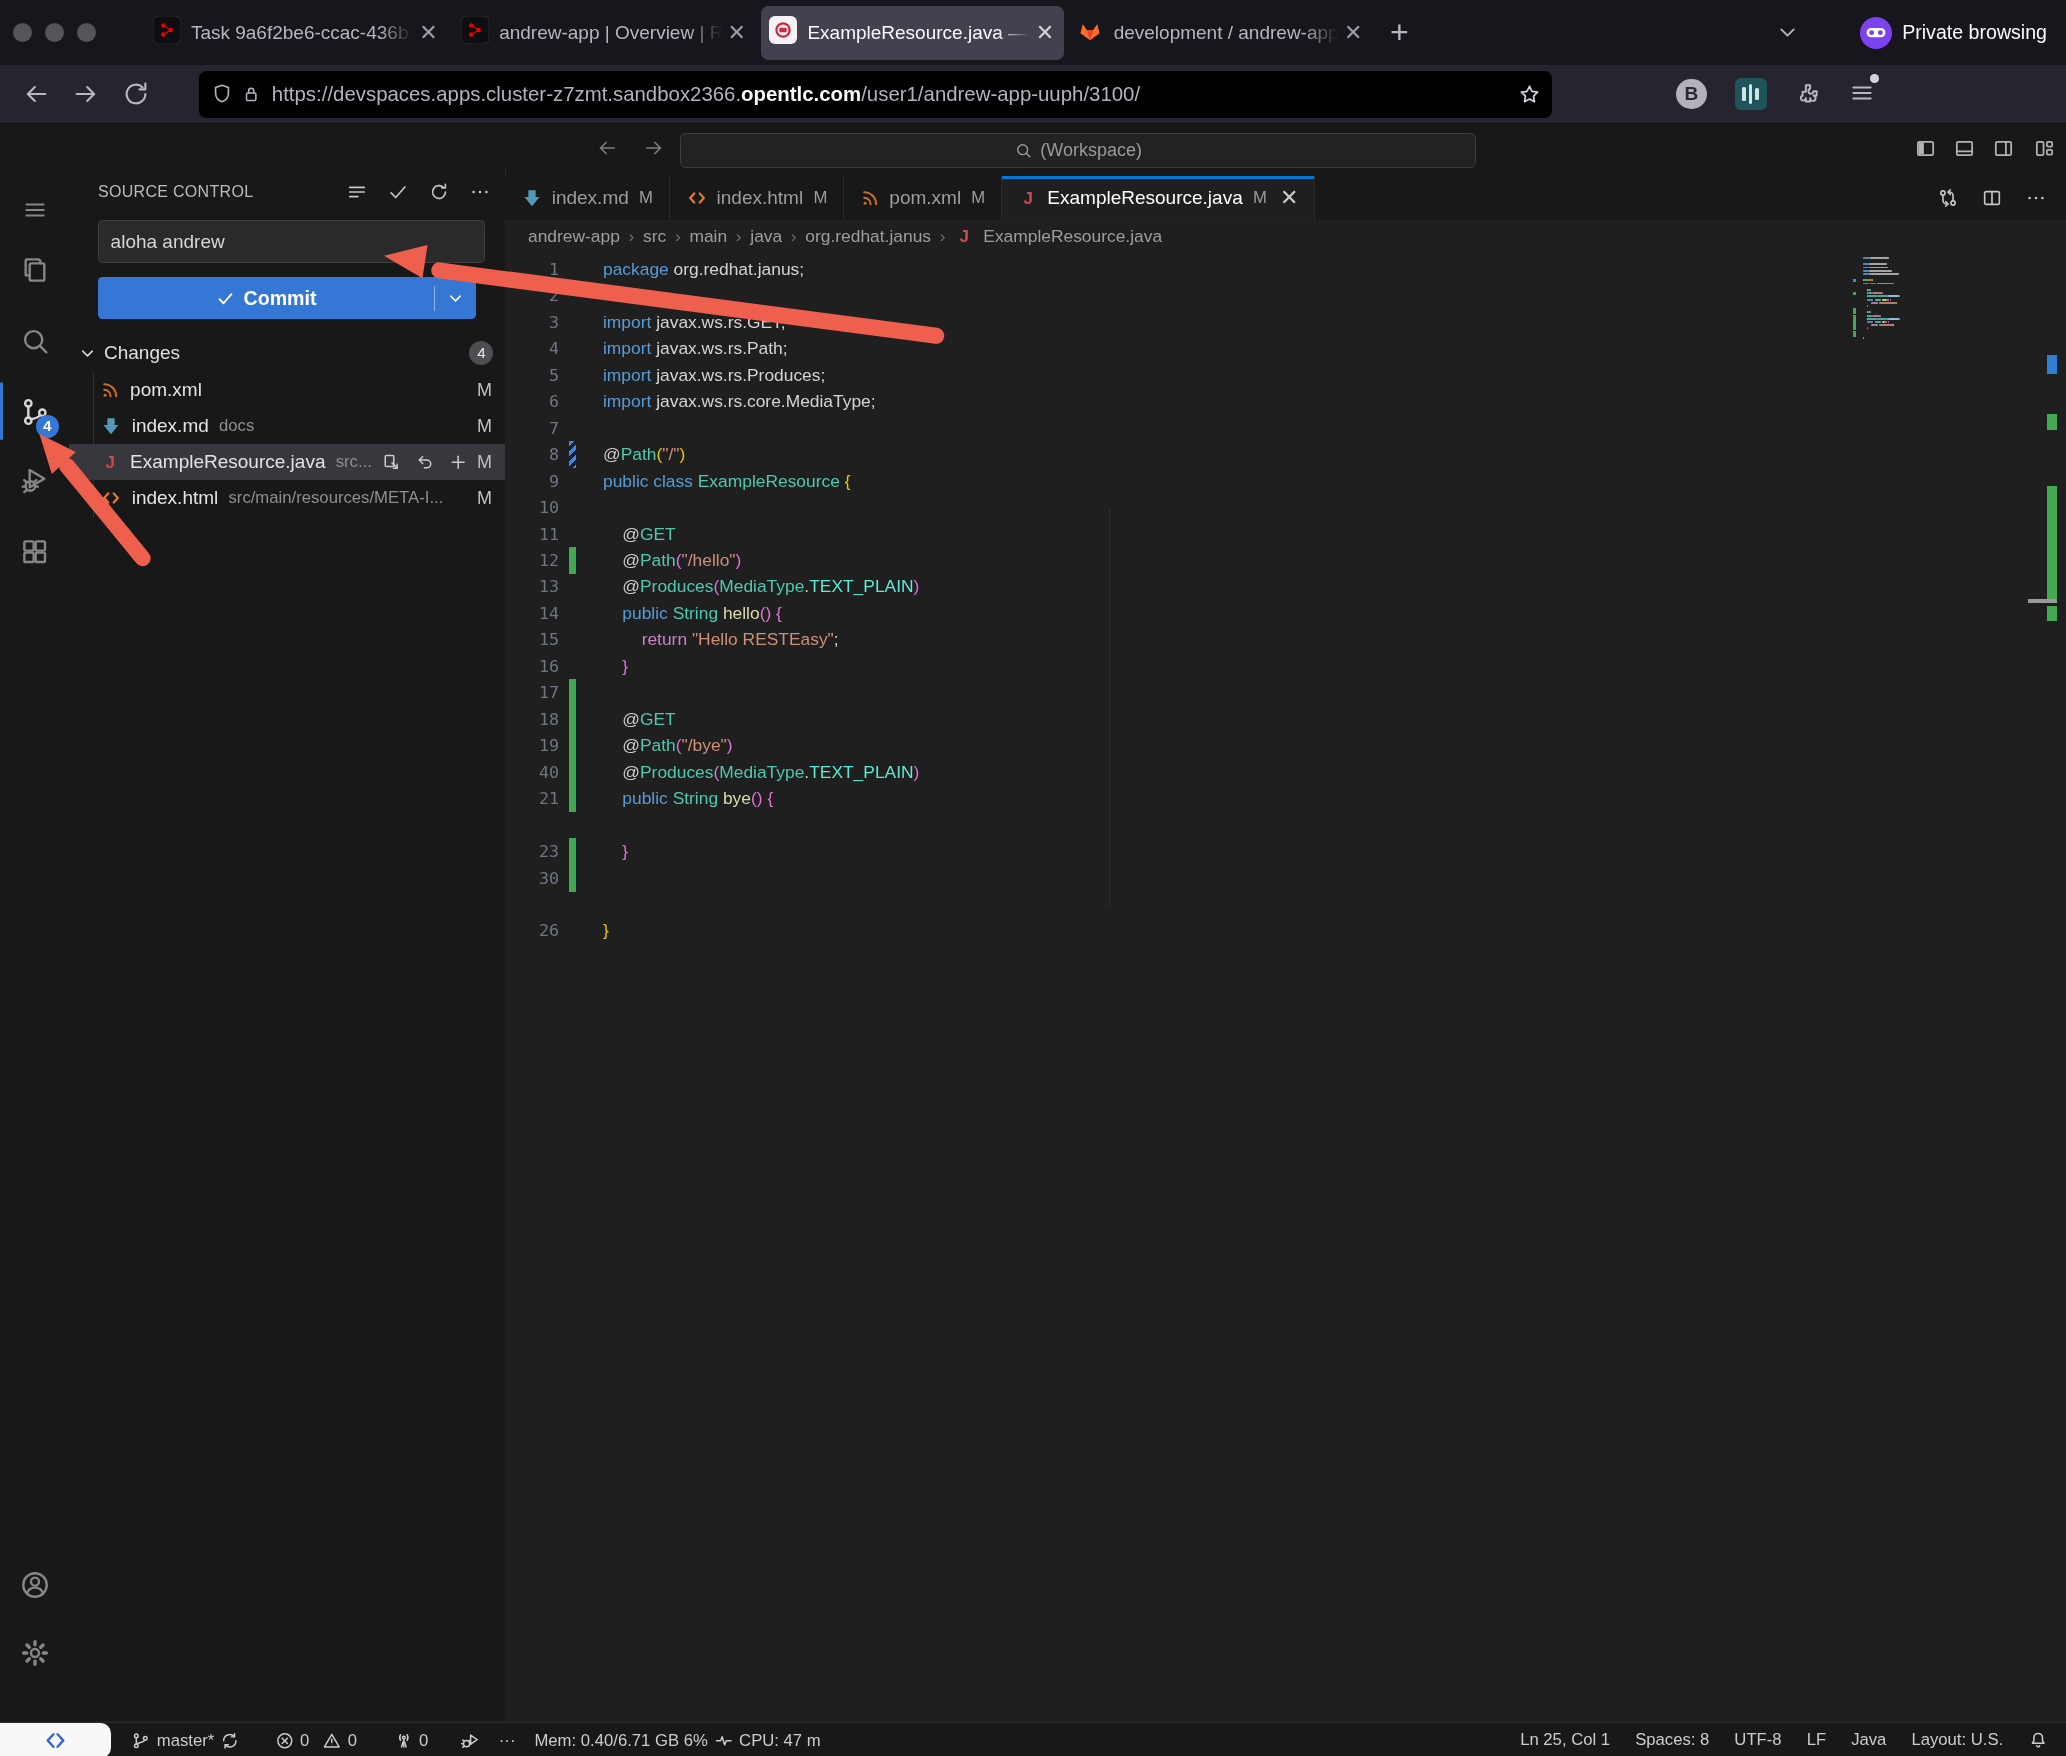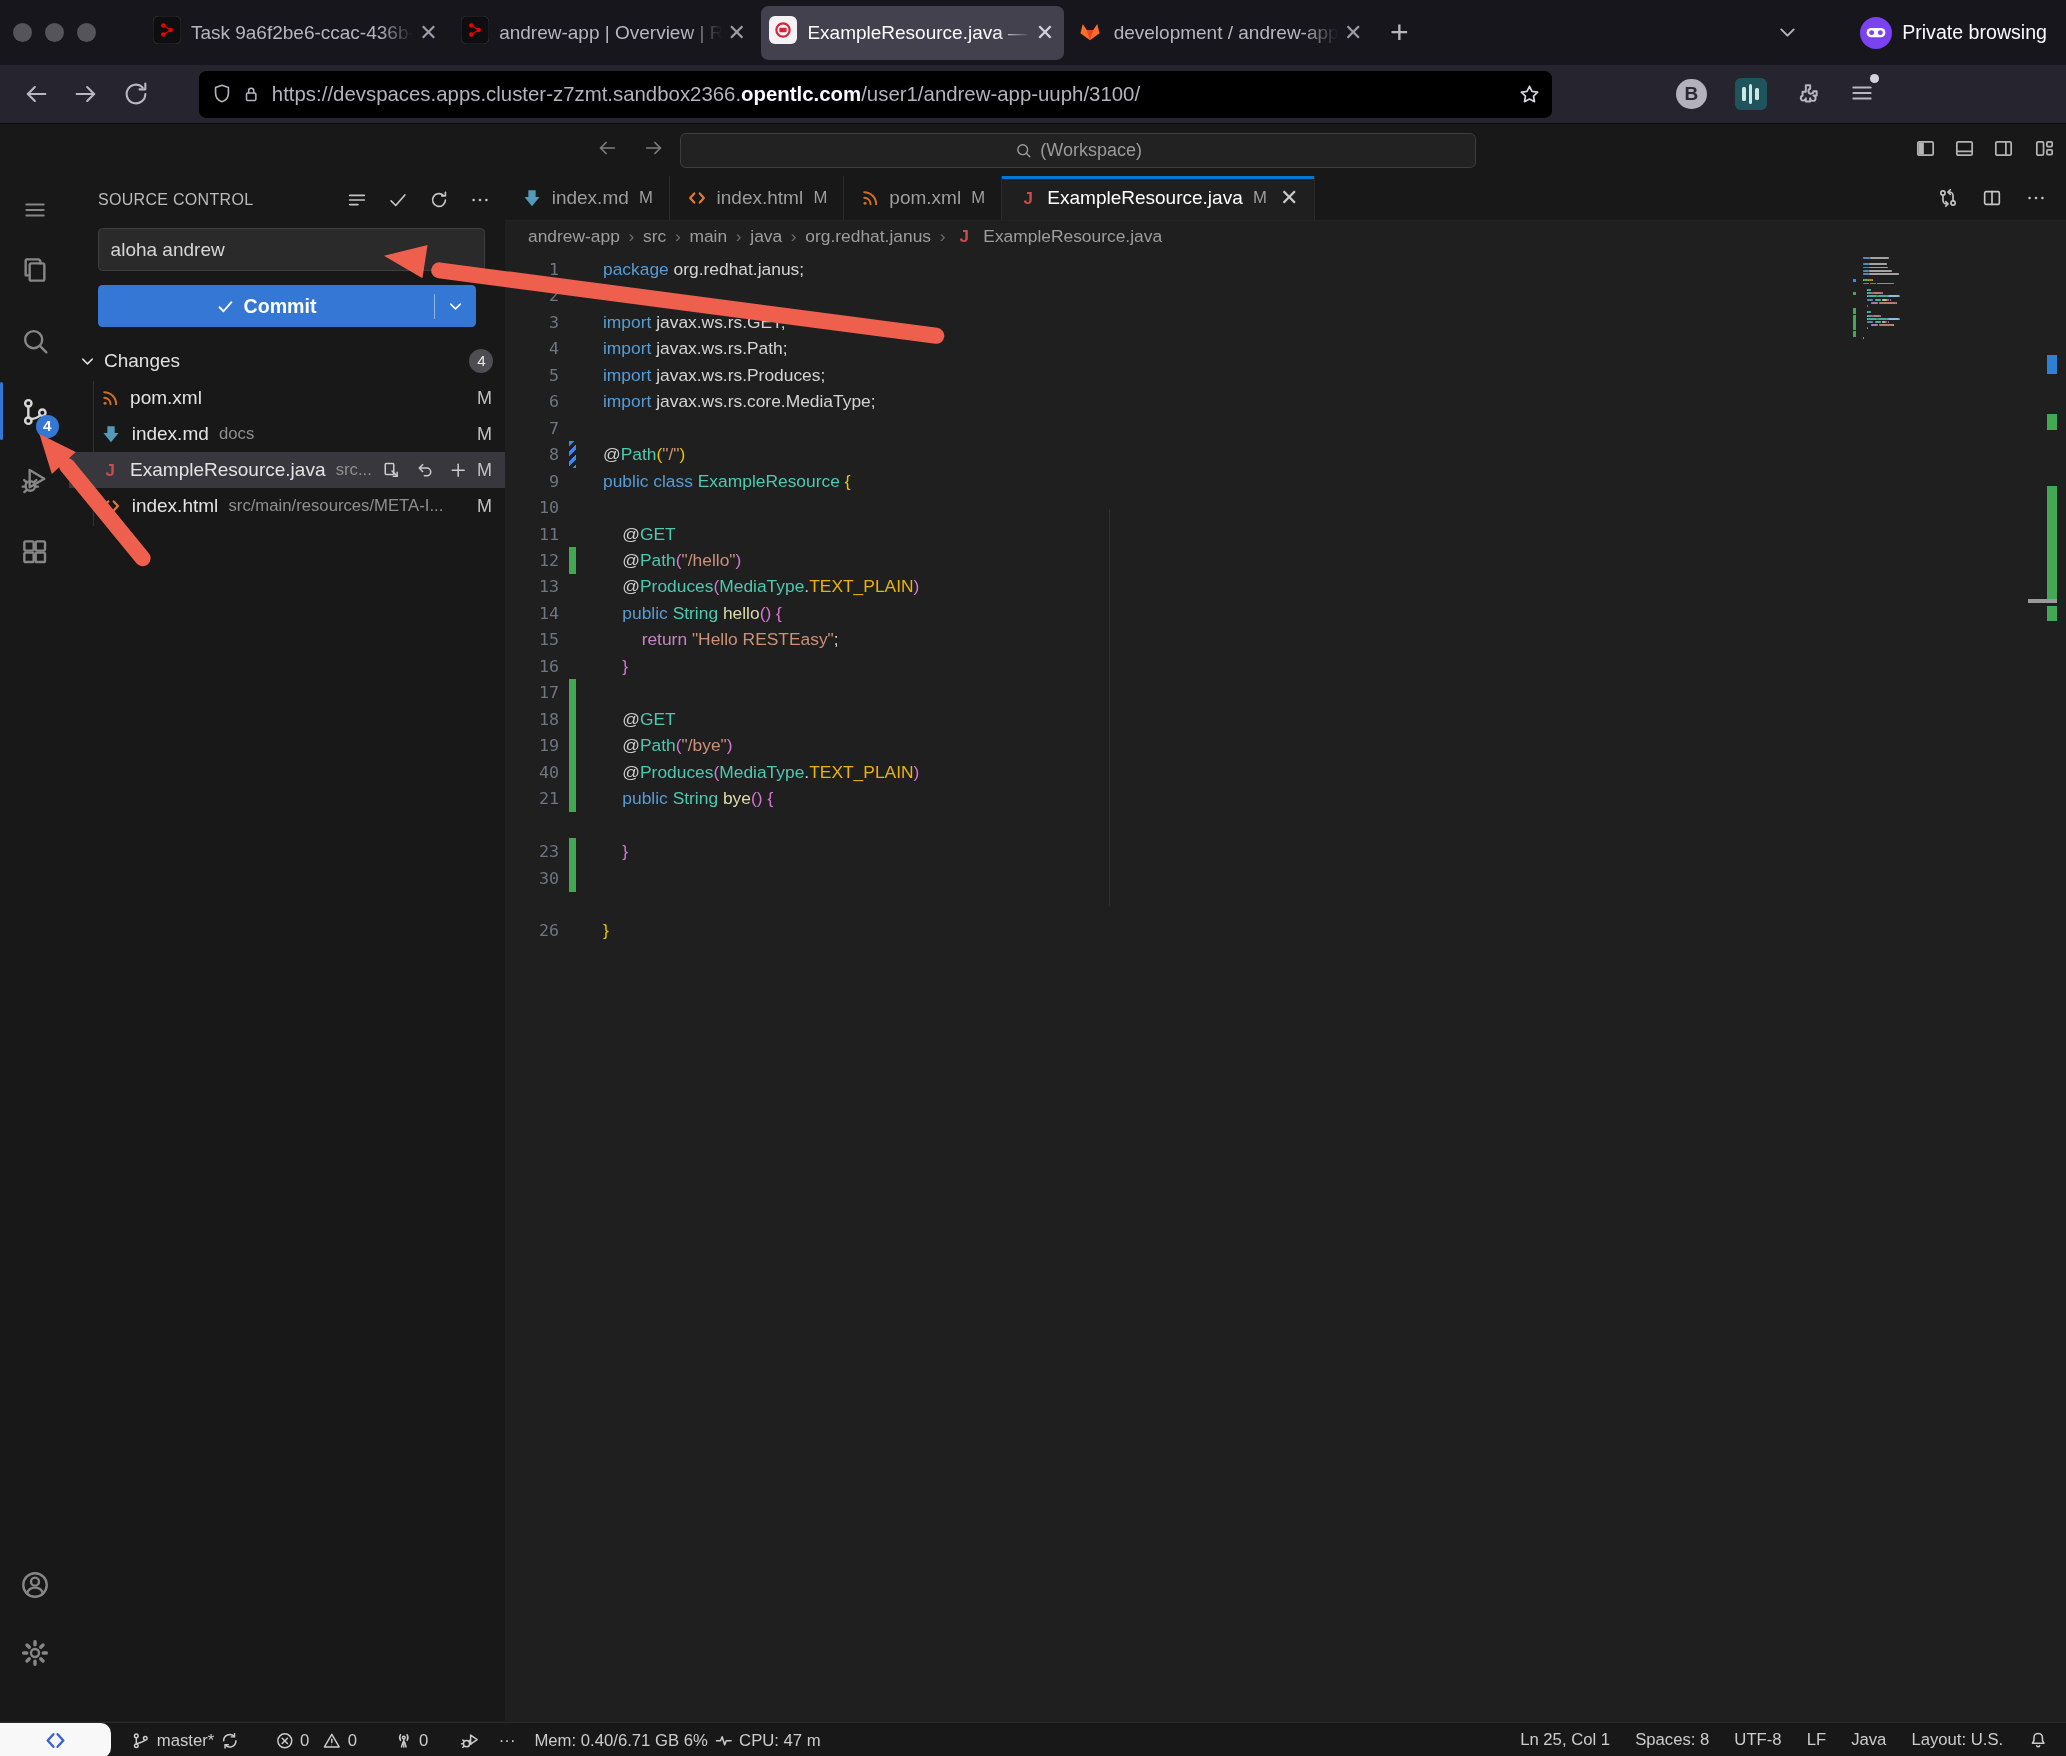--- a/index.html
+++ b/index.html
@@ -44,21 +44,21 @@
 
   
   #activitybar{left:0;top:176px;width:69px;bottom:35px;background:#181818;border-right:0.7px solid #2b2b2b;}
   .actitem{position:absolute;left:0;width:69px;height:67px;display:flex;align-items:center;justify-content:center;color:#868686;}
   .actitem.active{color:#d7d7d7;}
   .actbar{position:absolute;left:0;top:4.4px;width:2.9px;height:58px;background:#3477d4;border-radius:1.5px;}
   .actbadge{position:absolute;right:10.2px;bottom:7.3px;min-width:23px;height:23px;border-radius:11.6px;background:#3477d4;
             color:#fff;font-size:15.3px;display:flex;align-items:center;justify-content:center;font-weight:600;}
 
   
-  #sidebar{left:69px;top:176px;width:436px;bottom:35px;background:#181818;border-right:0.7px solid #2b2b2b;font-size:19px;}
+  #sidebar{left:69px;top:168px;width:436px;bottom:35px;background:#181818;border-right:0.7px solid #2b2b2b;font-size:19px;}
   #scmheader{position:absolute;left:29px;right:14.5px;top:13px;display:flex;align-items:center;color:#cccccc;}
   #scmtitle{font-size:16px;letter-spacing:0.3px;color:#bbbbbb;}
   #scmacts{margin-left:auto;display:flex;gap:19px;color:#c5c5c5;}
   #commitmsg{position:absolute;left:29px;top:52px;width:362px;height:41px;background:#2a2a2a;border:0.7px solid #3e3e3e;
              border-radius:4.4px;color:#d6d6d6;font-size:19px;padding:0 11.6px;font-family:"Liberation Sans",sans-serif;outline:none;}
   #commitbtn{position:absolute;left:29px;top:109px;width:378px;height:42px;background:#3477d4;border-radius:4.4px;
              display:flex;align-items:center;color:#ffffff;font-size:19.6px;font-weight:600;}
   #commitbtn .cb-main{flex:1;display:flex;align-items:center;justify-content:center;gap:8.7px;}
   #commitbtn .cb-divider{width:0.7px;height:25px;background:rgba(255,255,255,.45);}
   #commitbtn .cb-drop{width:41px;display:flex;align-items:center;justify-content:center;}
@@ -94,21 +94,21 @@
             font-family:"DejaVu Sans Mono",monospace;font-size:16.7px;line-height:26.5px;}
   .line.current .ln{color:#c6c6c6;}
   .line .gmark{position:absolute;left:64px;top:0;bottom:0;width:6.5px;}
   .gmark.add{background:#43a854;}
   .gmark.mod{background:repeating-linear-gradient(135deg,#3f8ae0 0 3.6px,#1f1f1f 3.6px 7.3px);}
   .line pre.ct{position:absolute;left:98px;top:0;margin:0;font-family:Liberation Sans, sans-serif;
                font-size:17.4px;line-height:26.5px;}
   .line.current::before{content:"";position:absolute;left:61px;width:1985px;top:0;bottom:0;
                border-top:1.5px solid #2c2c2c;border-bottom:1.5px solid #2c2c2c;}
   .c-kw{color:#569CD6}.c-type{color:#4EC9B0}.c-fn{color:#DCDCAA}.c-str{color:#CE9178}.c-ctrl{color:#C586C0}
-  .c-txt{color:#D4D4D4}.c-p1{color:#e8c500}.c-p2{color:#d874d8}.c-prop{color:#eab308}.c-at{color:#cfcfcf}
+  .c-txt{color:#D4D4D4}.c-p1{color:#e8c500}.c-p2{color:#d874d8}.c-prop{color:#5eead4}.c-at{color:#cfcfcf}
   .iguide{position:absolute;width:0.7px;background:#303030;}
   #minimap{position:absolute;right:125px;top:81px;width:81px;height:90px;}
   .mm-bar{position:absolute;height:1.9px;border-radius:0.7px;opacity:.85;}
   .mm-g{position:absolute;left:-7.3px;width:2.9px;}
   #ruler{position:absolute;right:7.3px;top:0;bottom:0;width:11.6px;}
   .rmark{position:absolute;width:10.2px;left:0;}
 
   
   #statusbar{left:0;top:1722px;width:2066px;height:35px;background:#181818;border-top:0.7px solid #2b2b2b;
              display:flex;align-items:center;font-size:16.7px;color:#cccccc;}

